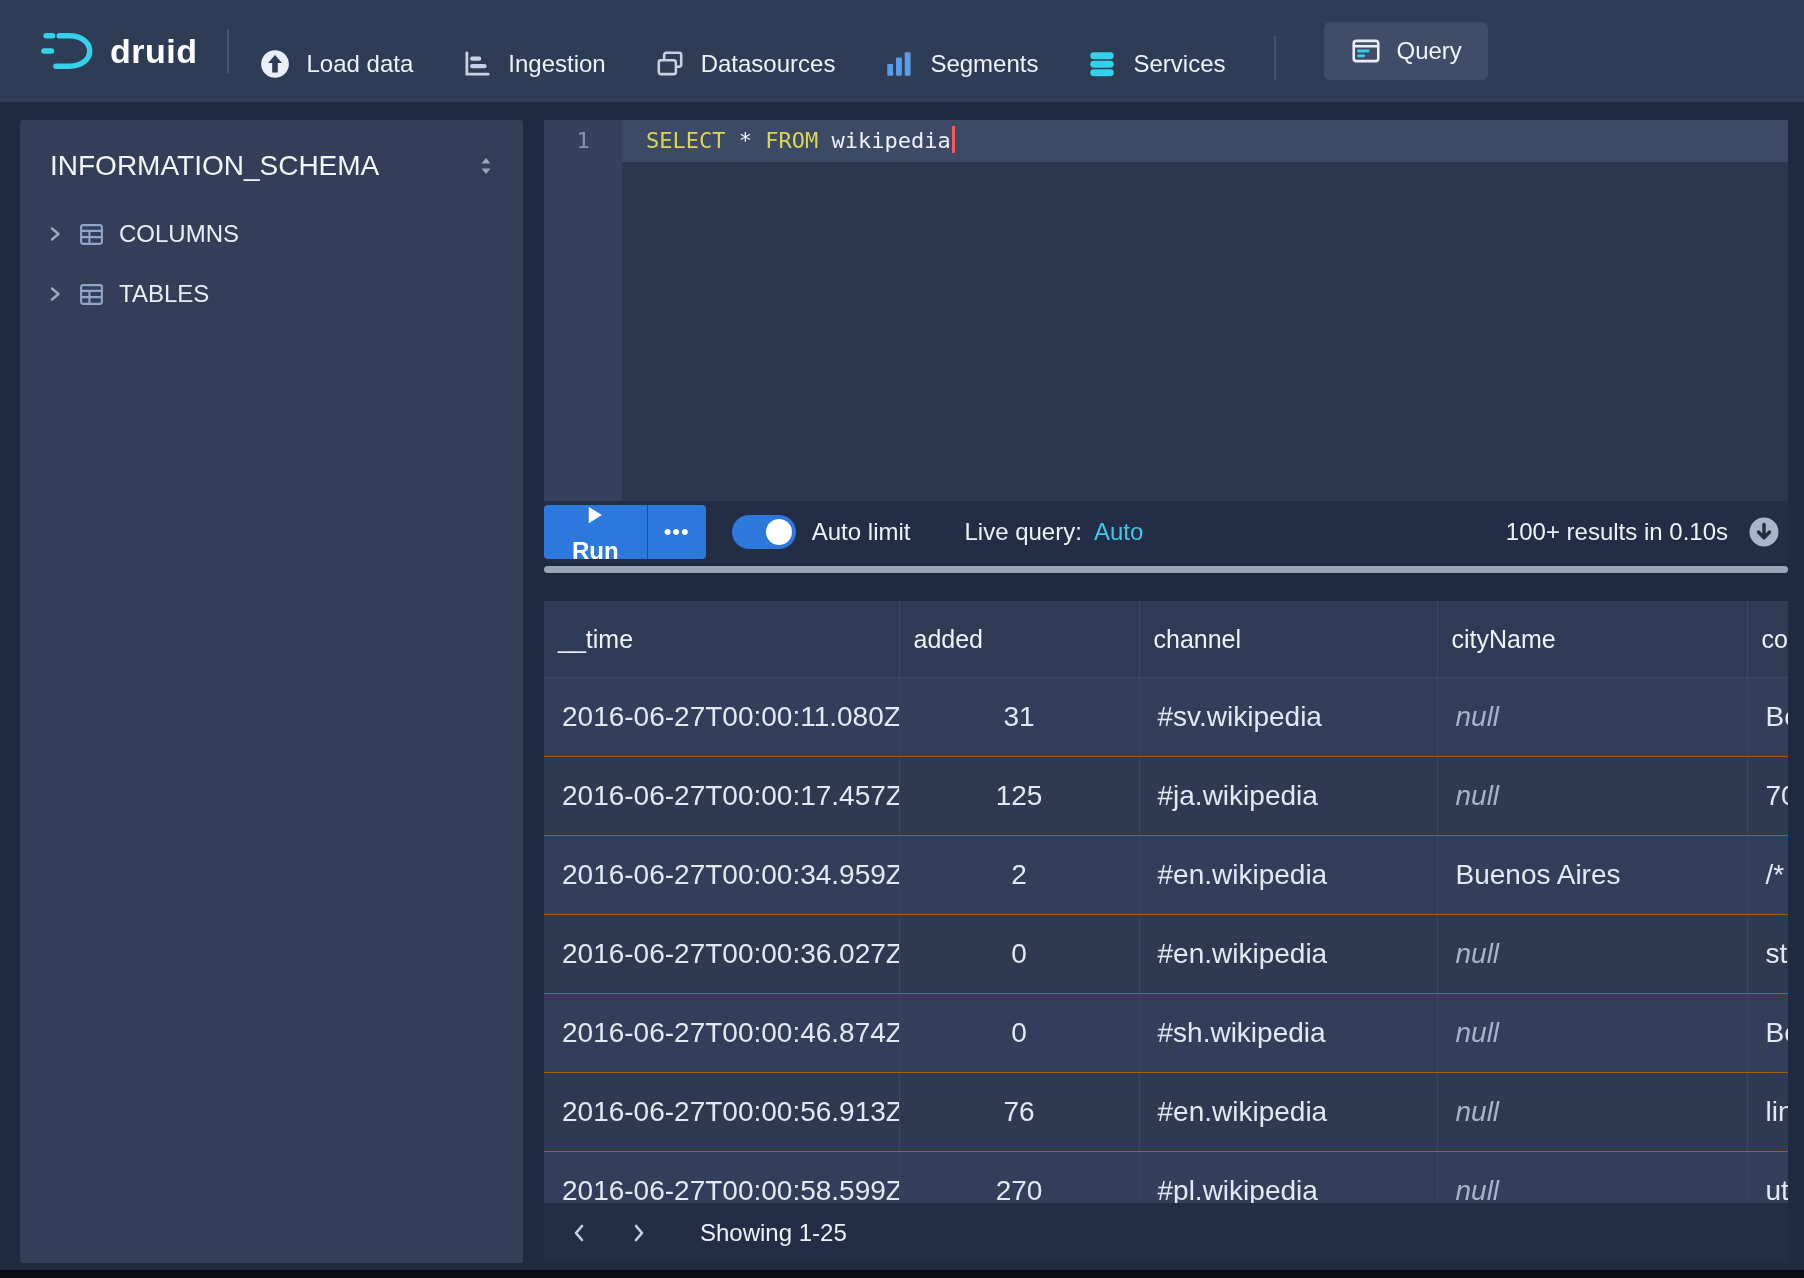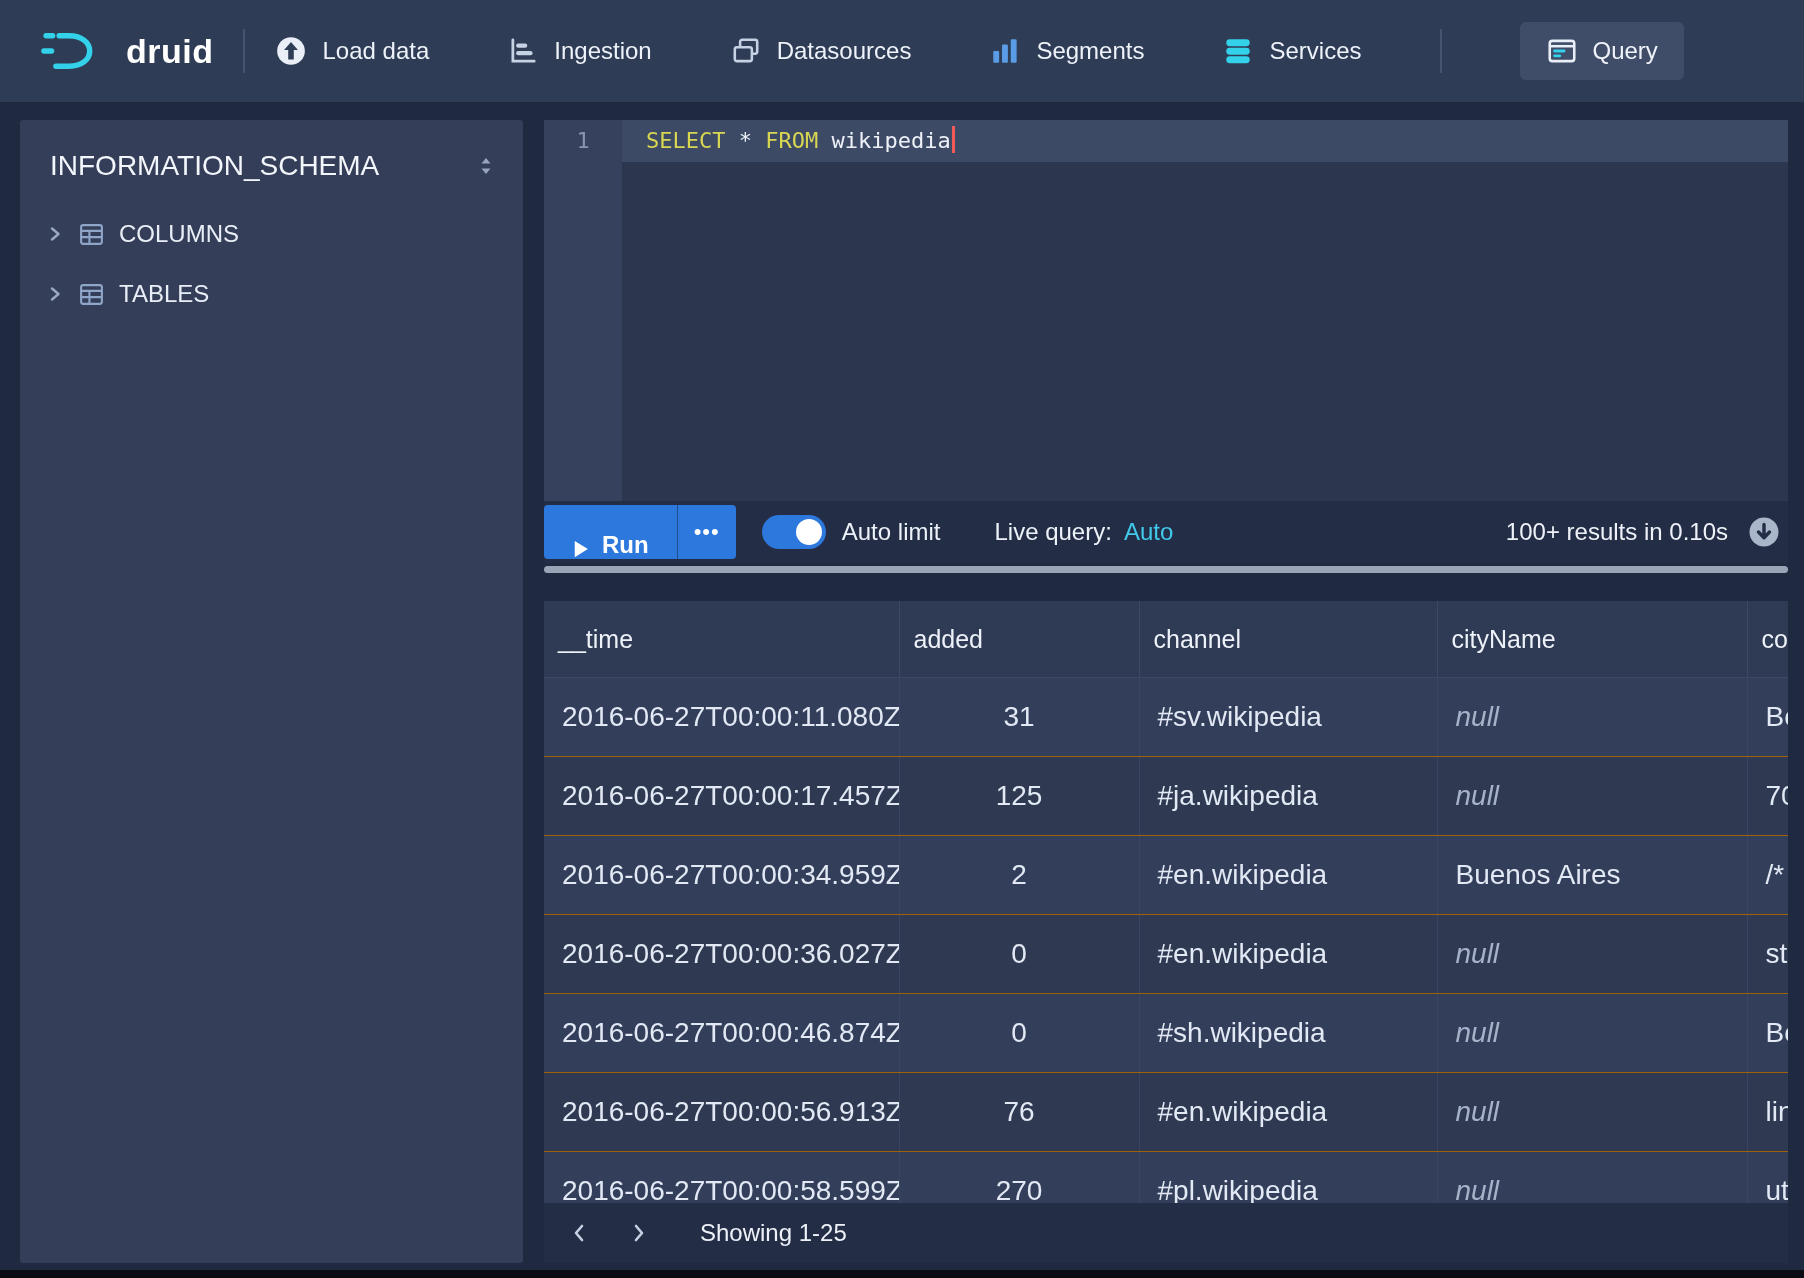--- a/index.html
+++ b/index.html
@@ -4,24 +4,24 @@
 <style>
   html,body{margin:0;padding:0;}
   body{
     width:1804px;height:1278px;position:relative;overflow:hidden;
     background:#1f2940;color:#e8edf6;
     font-family:"Liberation Sans",sans-serif;
   }
   
   .navbar{height:102px;background:#2e3c55;display:flex;align-items:center;
     padding:0 40px;box-sizing:border-box;}
-  .brand{display:flex;align-items:center;gap:28px;cursor:pointer;}
+  .brand{display:flex;align-items:center;gap:12px;cursor:pointer;}
   .brand-text{font-size:34px;font-weight:600;color:#ffffff;letter-spacing:.5px;}
   .nav-divider{width:2px;height:44px;background:#46536e;margin:0 30px;}
-  .main-nav{display:flex;align-items:center;gap:78px;}
+  .main-nav{display:flex;align-items:flex-end;gap:48px;}
   .nav-item{display:flex;align-items:center;gap:15px;font-size:24px;color:#eef2f9;cursor:pointer;white-space:nowrap;}
   .nav-item .nav-icon{width:32px;height:32px;display:flex;align-items:center;justify-content:center;}
   .nav-item.active{background:#404d69;border-radius:6px;padding:13px 26px;}
   .nav-sep{width:2px;height:44px;background:#46536e;}
   
   .content{display:flex;gap:21px;padding:18px 16px 0 20px;height:1143px;box-sizing:content-box;}
   
   .sidebar{width:503px;min-width:503px;height:1143px;background:#343e59;border-radius:3px;
     box-sizing:border-box;padding-top:26px;}
   .sidebar-header{display:flex;align-items:center;justify-content:space-between;
@@ -40,23 +40,23 @@
     font-family:"DejaVu Sans Mono",monospace;font-size:22px;line-height:42px;
     color:#8795b1;text-align:center;}
   .code-line{position:relative;z-index:2;font-family:"DejaVu Sans Mono",monospace;
     font-size:22px;line-height:42px;padding-left:24px;white-space:pre;}
   .tok-keyword{color:#d9d652;}
   .tok-plain{color:#eef2f8;}
   .cursor{display:inline-block;width:3px;height:27px;background:#f25a5a;vertical-align:-5px;margin-left:1px;}
   
   .run-bar{height:62px;background:#232d45;display:flex;align-items:center;}
   .btn-group{display:flex;height:54px;}
-  .run-btn{display:flex;align-items:flex-end;gap:12px;background:#2d78dd;color:#fff;
+  .run-btn{display:flex;align-items:center;gap:12px;background:#2d78dd;color:#fff;
     font-size:24px;font-weight:700;border:none;padding:0 28px;border-radius:4px 0 0 4px;
-    cursor:pointer;font-family:inherit;}
+    cursor:pointer;font-family:inherit;flex-direction:column;}
   .more-btn{background:#2d78dd;border:none;border-left:1px solid rgba(12,16,24,.4);color:#fff;
     font-size:22px;letter-spacing:1px;padding:0 16px;border-radius:0 4px 4px 0;cursor:pointer;font-family:inherit;}
   .toggle{margin-left:26px;display:flex;align-items:center;gap:16px;cursor:pointer;}
   .switch{width:64px;height:34px;border-radius:17px;background:#2d78dd;position:relative;}
   .knob{position:absolute;right:4px;top:4px;width:26px;height:26px;border-radius:50%;background:#ffffff;}
   .toggle-label{font-size:24px;color:#edf1f8;}
   .live-query{margin-left:54px;display:flex;gap:12px;font-size:24px;color:#edf1f8;}
   .live-query .value{color:#41c8ea;cursor:pointer;}
   .results-meta{margin-left:auto;display:flex;align-items:center;gap:18px;font-size:24px;color:#eef2f8;padding-right:6px;}
   .dl-btn{background:none;border:none;padding:0;display:flex;cursor:pointer;}

